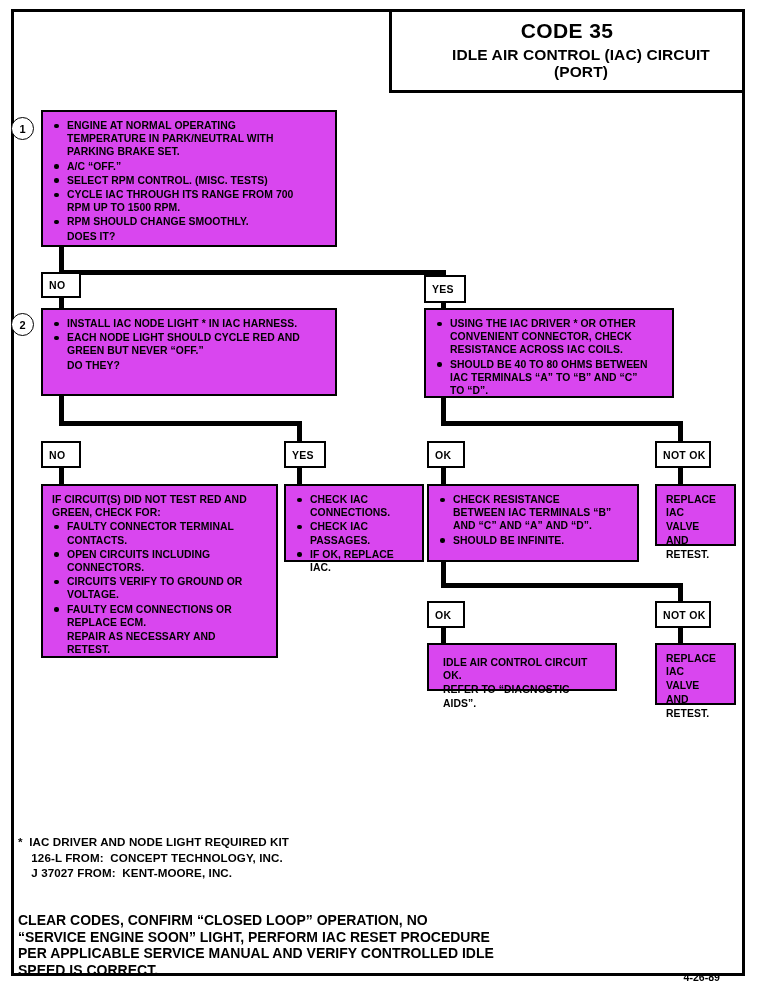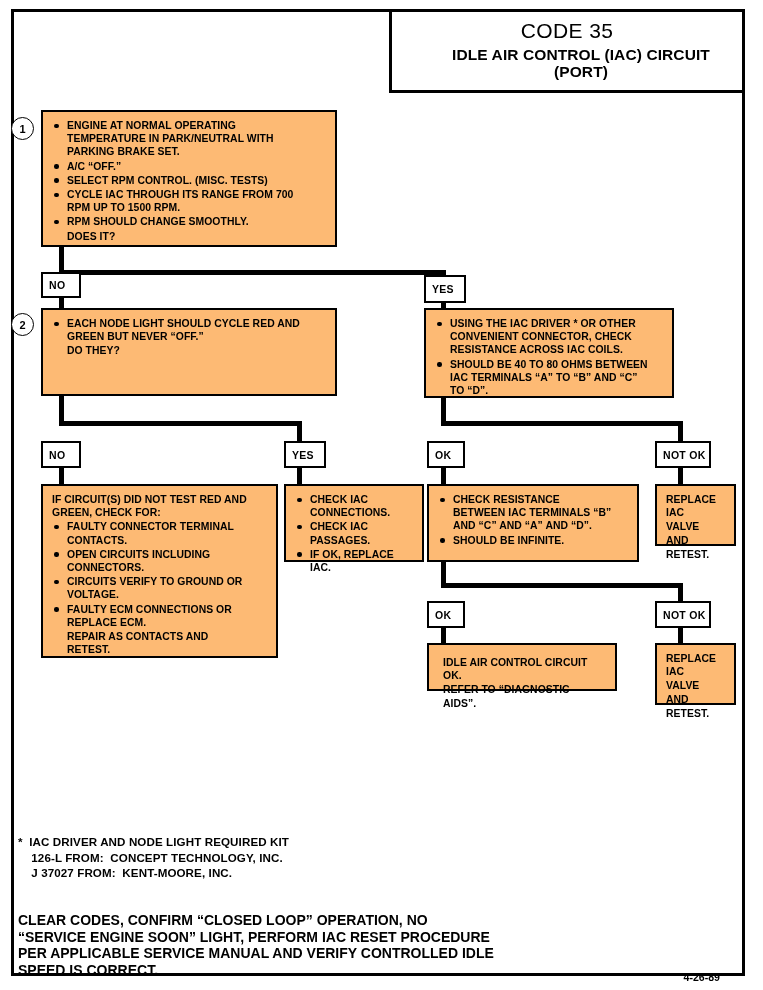--- a/index.html
+++ b/index.html
@@ -28,38 +28,38 @@
     left:389px; top:9px;
     width:356px; height:84px;
     border:3px solid #000;
     box-sizing:border-box;
     background:#fff;
     text-align:center;
     padding-top:7px;
   }
   .title-code{
     font-size:21px;
-    font-weight:normal;
+    font-weight:bold;
     letter-spacing:.4px;
     line-height:24px;
   }
   .title-sub{
     font-size:15.5px;
     font-weight:bold;
     line-height:17px;
     letter-spacing:.1px;
     margin-top:3px;
     padding-left:28px;
   }
   
   .box{
     position:absolute;
     border:2px solid #000;
     box-sizing:border-box;
-    background:#fdba74;
+    background:#d946ef;
     font-size:10.4px;
     font-weight:bold;
     line-height:13.2px;
     letter-spacing:.05px;
     padding:7px 24px 6px 9px;
     z-index:3;
   }
   .box ul{
     margin:0; padding:0; list-style:none;
   }
@@ -193,20 +193,21 @@
     </ul>
   </div>
 
   <div class="chip" style="left:41px; top:272px; width:40px; height:26px;">NO</div>
 
   <div class="chip" style="left:424px; top:275px; width:42px; height:28px;">YES</div>
 
   <div class="stepnum" style="left:11px; top:313px;">2</div>
   <div class="box" style="left:41px; top:308px; width:296px; height:88px;">
     <ul>
+      <li>INSTALL IAC NODE LIGHT * IN IAC HARNESS.</li>
       <li>EACH NODE LIGHT SHOULD CYCLE RED AND GREEN BUT NEVER “OFF.”</li>
       <li class="nobul">DO THEY?</li>
     </ul>
   </div>
 
   <div class="box" style="left:424px; top:308px; width:250px; height:90px;">
     <ul>
       <li>USING THE IAC DRIVER * OR OTHER CONVENIENT CONNECTOR, CHECK RESISTANCE ACROSS IAC COILS.</li>
       <li>SHOULD BE 40 TO 80 OHMS BETWEEN IAC TERMINALS “A” TO “B” AND “C” TO “D”.</li>
     </ul>
@@ -217,21 +218,21 @@
   <div class="chip" style="left:427px; top:441px; width:38px; height:27px;">OK</div>
   <div class="chip" style="left:655px; top:441px; width:56px; height:27px;">NOT OK</div>
 
   <div class="box" style="left:41px; top:484px; width:237px; height:174px;">
     <p class="plain">IF CIRCUIT(S) DID NOT TEST RED AND GREEN, CHECK FOR:</p>
     <ul>
       <li>FAULTY CONNECTOR TERMINAL CONTACTS.</li>
       <li>OPEN CIRCUITS INCLUDING CONNECTORS.</li>
       <li>CIRCUITS VERIFY TO GROUND OR VOLTAGE.</li>
       <li>FAULTY ECM CONNECTIONS OR REPLACE ECM.</li>
-      <li class="nobul">REPAIR AS CONTACTS AND RETEST.</li>
+      <li class="nobul">REPAIR AS NECESSARY AND RETEST.</li>
     </ul>
   </div>
 
   <div class="box" style="left:284px; top:484px; width:140px; height:78px;">
     <ul>
       <li>CHECK IAC CONNECTIONS.</li>
       <li>CHECK IAC PASSAGES.</li>
       <li>IF OK, REPLACE IAC.</li>
     </ul>
   </div>

